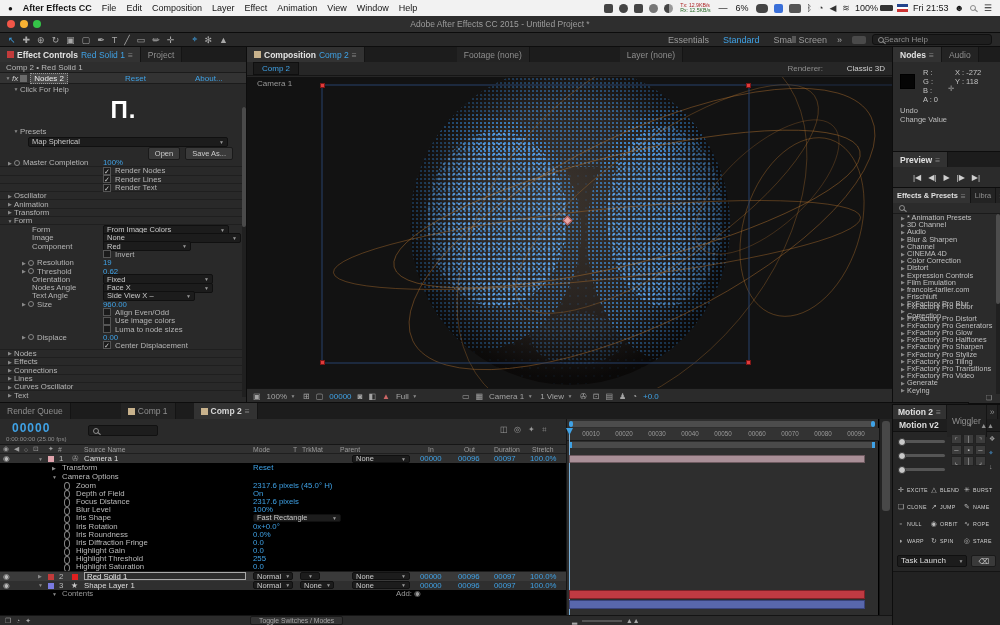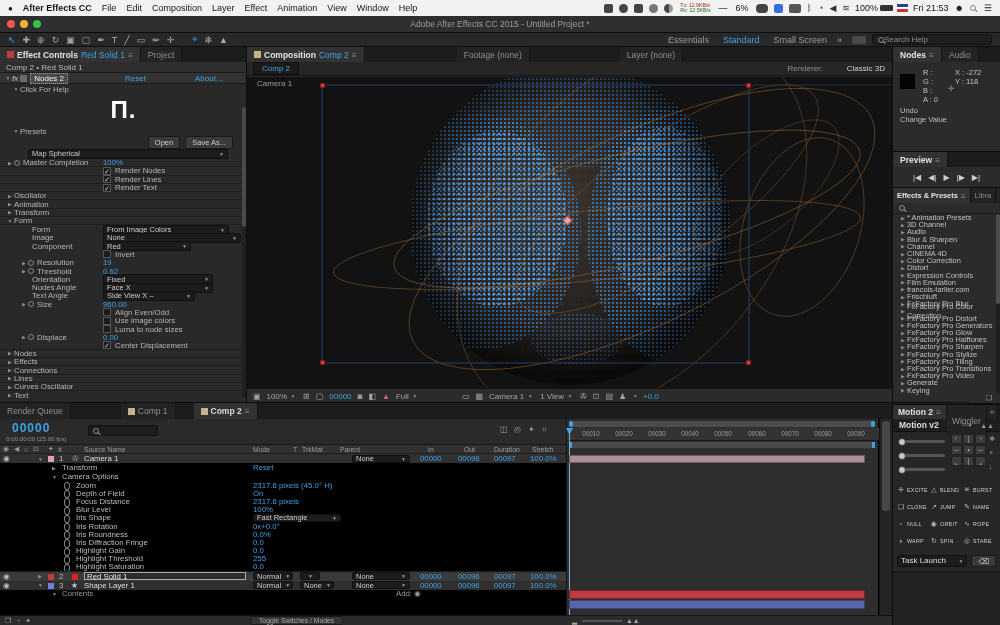--- a/index.html
+++ b/index.html
@@ -141,29 +141,29 @@
       <span class="tri">▼</span>
       <span>Click For Help</span>
     </div>
   <div class="row" style="height:32px;justify-content:center">
     <span style="color:#fff;font-size:24px;font-weight:bold;letter-spacing:1px">Π.</span>
   </div>
   <div class="row" style="height:10px;padding-left:12px;font-size:7.8px;color:#b4b4b4">
       <span class="tri">▼</span>
       <span>Presets</span>
     </div>
-  <div class="row" style="height:12px;justify-content:flex-end;padding-right:14px;gap:5px">
-    <span class="btn">Open</span>
-    <span class="btn">Save As...</span>
-  </div>
   <div class="row" style="height:11px;padding:0 10px 0 28px">
     <span class="dd" style="width:200px">
         <span>Map Spherical</span>
         <span class="car">▼</span>
       </span>
+  </div>
+  <div class="row" style="height:12px;justify-content:flex-end;padding-right:14px;gap:5px">
+    <span class="btn">Open</span>
+    <span class="btn">Save As...</span>
   </div>
 
   <div class="er hair">
       <span class="tri">▶</span>
       <span class="swc"></span>
       <span>Master Completion</span>
       <span class="vc blue">100%</span>
     </div>
   <div class="er hair">
       <span class="vc">

